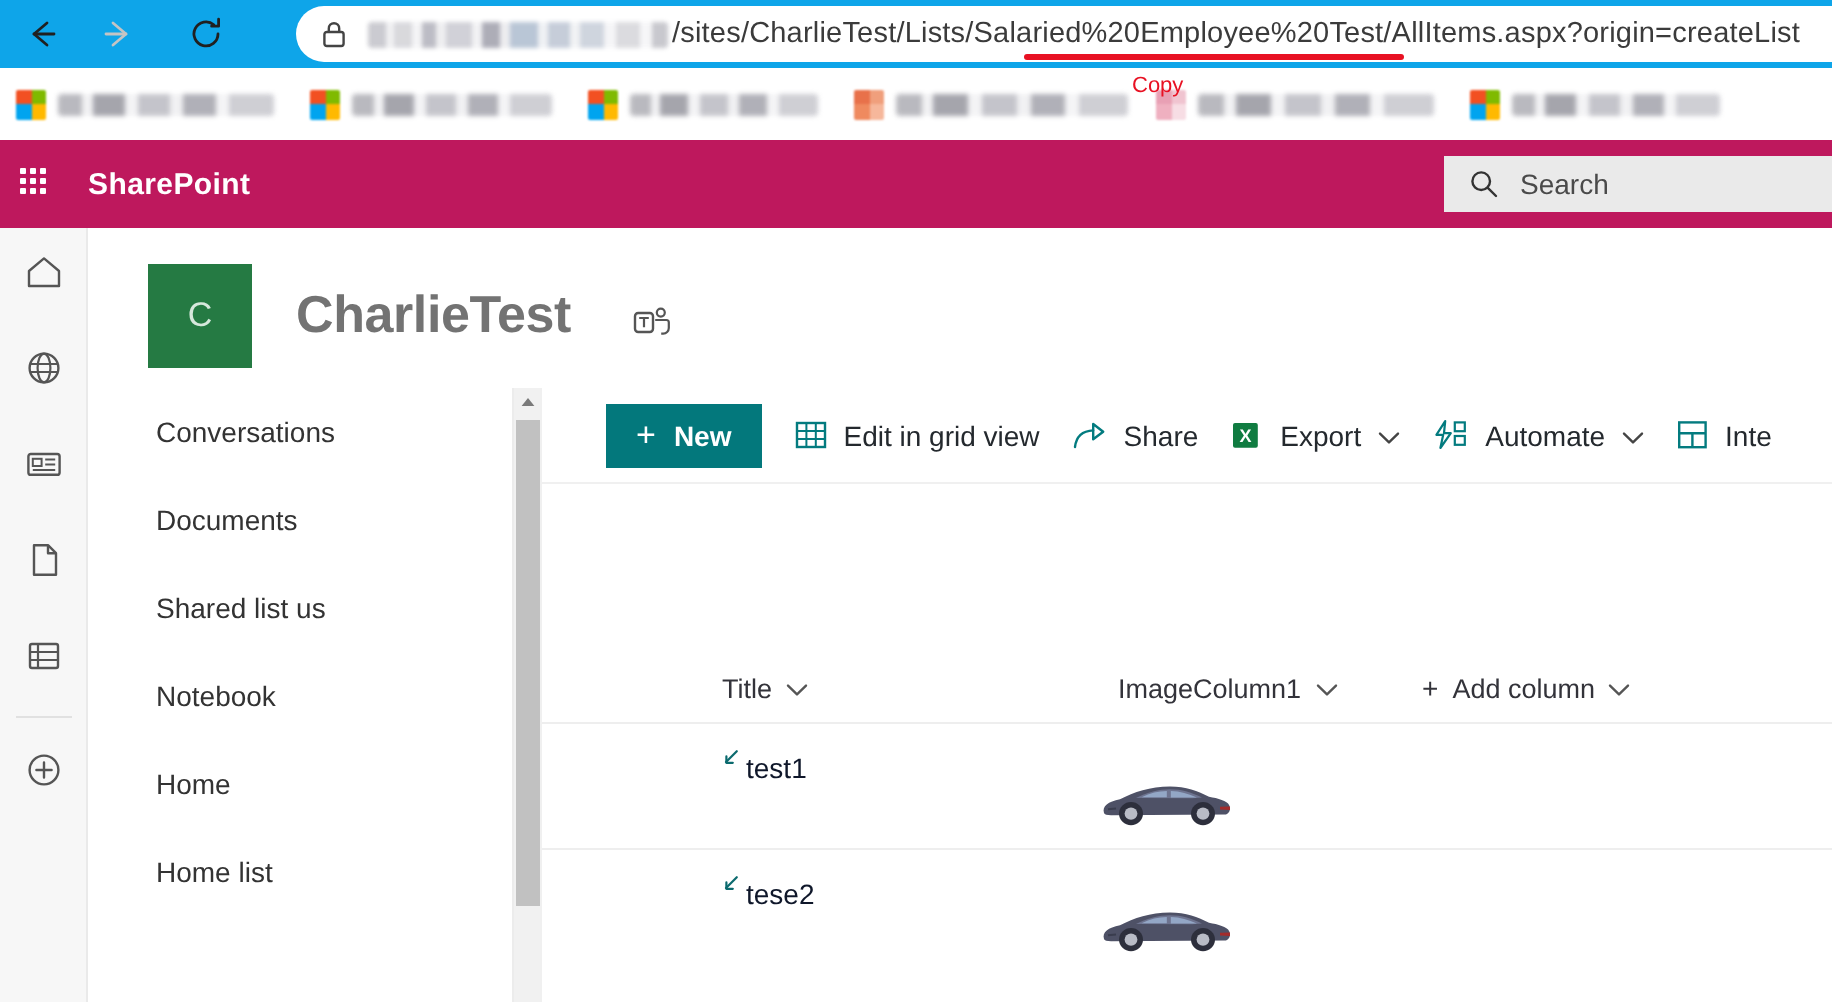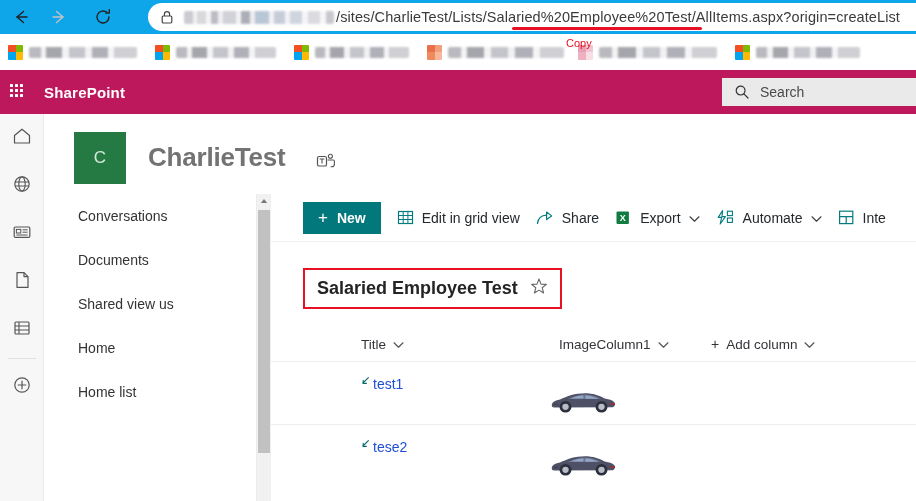--- a/index.html
+++ b/index.html
@@ -175,22 +175,22 @@
   .col-image { left: 288px; }
   .col-add { left: 440px; color: #33333a; }
   .col-add .plusmark { margin-right: 7px; font-size: 14px; }
 
   .row {
     position: absolute; left: 0; width: 646px; height: 67px; border-top: 1px solid #eeeeee;
   }
   .row-1 { top: 167px; }
   .row-2 { top: 230px; }
   .row-title {
-    position: absolute; left: 88px; top: 14px; display: flex; align-items: center;
-    font-size: 14px; color: #1d4ed8;
+    position: absolute; left: 88px; top: 14px; display: flex; align-items: flex-start;
+    font-size: 14px; color: #0f172a;
   }
   .row-arrow { margin-right: 2px; margin-top: -4px; }
   .car-cell { position: absolute; left: 275px; top: 24px; }
 </style>
 </head>
 <body>
 
 <div id="root">
 
   <div class="browser-toolbar">
@@ -381,21 +381,24 @@
   </div>
 
   <div class="leftnav">
     <div class="nav-item">
         <span>Conversations</span>
       </div>
     <div class="nav-item">
         <span>Documents</span>
       </div>
     <div class="nav-item">
-        <span>Shared view us</span>
+        <span>Shared list us</span>
+      </div>
+    <div class="nav-item">
+        <span>Notebook</span>
       </div>
     <div class="nav-item">
         <span>Home</span>
       </div>
     <div class="nav-item">
         <span>Home list</span>
       </div>
   </div>
 
   <div class="nav-scrollbar">
@@ -470,30 +473,20 @@
         <span class="ci">
           <svg width="17" height="17" viewBox="0 0 17 17">
               <rect x="1.6" y="2.2" width="13.2" height="12.4" fill="none" stroke="#037b7f" stroke-width="1.2"></rect>
               <path d="M1.6 7.6 H14.8 M8.2 7.6 V14.6" stroke="#037b7f" stroke-width="1.2"></path>
             </svg>
         </span>
         <span>Inte</span>
       </div>
     </div>
 
-    <div class="list-title-wrap">
-      <div class="list-title-box">
-        <span class="list-title">Salaried Employee Test</span>
-        <span class="list-star">
-          <svg width="18" height="18" viewBox="0 0 18 18">
-              <path d="M9 2 L11 7.1 L16.4 7.4 L12.2 10.8 L13.6 16 L9 13.1 L4.4 16 L5.8 10.8 L1.6 7.4 L7 7.1 Z" fill="none" stroke="#666" stroke-width="1.1" stroke-linejoin="round"></path>
-            </svg>
-        </span>
-      </div>
-    </div>
 
     <div class="col-header">
       <div class="col col-title">
         <span>Title</span>
         <span class="caret">
           <svg width="11" height="8" viewBox="0 0 11 8">
               <path d="M1 1.8 L5.5 6.2 L10 1.8" fill="none" stroke="#555" stroke-width="1.2" stroke-linecap="round" stroke-linejoin="round"></path>
             </svg>
         </span>
       </div>

